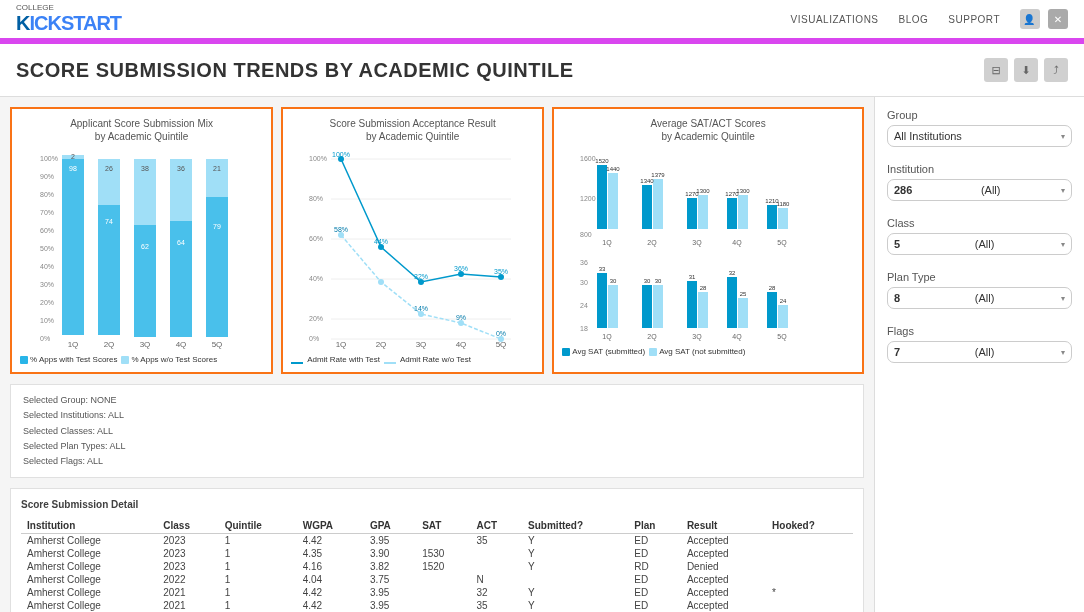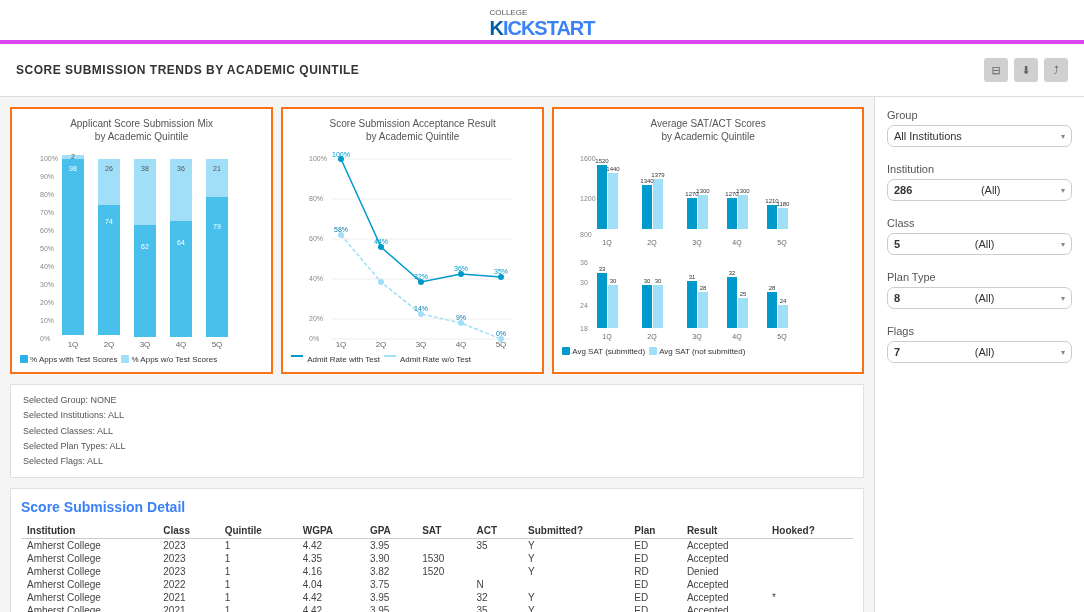--- a/index.html
+++ b/index.html
@@ -1,77 +1,86 @@
 <!DOCTYPE html>
 <html><head>
   <meta charset="utf-8">
   <style>
     * { box-sizing: border-box; margin: 0; padding: 0; }
     body { font-family: Arial, sans-serif; font-size: 11px; background: #f5f5f5; color: #333; width: 1084px; height: 612px; overflow: hidden; }
 
     
-    .header { background: #fff; display: flex; align-items: center; justify-content: space-between; padding: 8px 6px; border-bottom: 4px solid #d946ef; height: 44px; flex-direction: column; }
+    .header { background: #fff; display: flex; align-items: center; justify-content: space-between; padding: 8px 16px; border-bottom: 6px solid #d946ef; height: 44px; }
     .logo { display: flex; align-items: center; }
     .logo-text-college { font-size: 8px; color: #555; display: block; }
     .logo-kickstart { font-size: 20px; font-weight: 900; color: #0088cc; letter-spacing: -1px; }
     .nav { display: flex; align-items: center; gap: 20px; }
     .nav-item { font-size: 10px; color: #555; cursor: pointer; letter-spacing: 0.5px; }
     .nav-icons { display: flex; gap: 8px; }
     .nav-icon { width: 20px; height: 20px; background: #ccc; border-radius: 3px; display: flex; align-items: center; justify-content: center; cursor: pointer; font-size: 10px; color: #fff; }
 
     
     .page-title-bar { background: #fff; border-bottom: 1px solid #ddd; padding: 14px 16px; display: flex; align-items: center; justify-content: space-between; }
-    .page-title { font-size: 12px; font-weight: bold; color: #333; letter-spacing: 0.5px; }
+    .page-title { font-size: 20px; font-weight: bold; color: #333; letter-spacing: 0.5px; }
     .title-icons { display: flex; gap: 6px; }
     .title-icon { width: 24px; height: 24px; background: #d0d0d0; border-radius: 3px; display: flex; align-items: center; justify-content: center; font-size: 11px; color: #666; cursor: pointer; }
 
     
     .main { display: flex; height: calc(612px - 44px - 46px); }
 
     
     .content { flex: 1; overflow-y: auto; padding: 10px; }
 
     
     .charts-row { display: flex; gap: 8px; margin-bottom: 10px; }
     .chart-box { background: #fff; border: 2px solid #f97316; flex: 1; padding: 8px; }
     .chart-title { text-align: center; font-size: 10px; color: #555; margin-bottom: 6px; line-height: 1.3; }
 
     
     .info-section { background: #fff; border: 1px solid #e0e0e0; padding: 8px 12px; margin-bottom: 10px; font-size: 9px; color: #555; line-height: 1.7; }
 
     
     .table-section { background: #fff; border: 1px solid #e0e0e0; padding: 10px; }
-    .table-title { font-size: 14px; font-weight: bold; color: #3b82f6; margin-bottom: 8px; }
+    .table-title { font-size: 10px; font-weight: bold; color: #404040; margin-bottom: 8px; }
     table { width: 100%; border-collapse: collapse; font-size: 10px; }
     thead th { color: #333; font-weight: bold; padding: 2px 6px; text-align: left; border-bottom: 1px solid #ccc; }
     tbody td { padding: 1px 6px; color: #444; }
 
     
     .sidebar { width: 210px; background: #fff; border-left: 1px solid #ddd; padding: 12px; overflow-y: auto; flex-shrink: 0; }
     .filter-group { margin-bottom: 16px; }
     .filter-label { font-size: 11px; color: #555; margin-bottom: 4px; }
     .filter-select { width: 100%; border: 1px solid #ccc; border-radius: 7px; padding: 4px 6px; font-size: 11px; color: #333; background: #fff; display: flex; align-items: center; justify-content: space-between; cursor: pointer; }
     .filter-select-text { font-size: 11px; }
     .filter-select-count { font-weight: bold; margin-right: 8px; }
     .chevron { font-size: 8px; color: #888; }
 
     .legend { display: flex; flex-wrap: wrap; gap: 4px; margin-top: 4px; font-size: 8px; }
-    .legend-item { display: flex; align-items: flex-start; gap: 2px; }
+    .legend-item { display: flex; align-items: flex-end; gap: 2px; }
     .legend-dot { width: 8px; height: 8px; border-radius: 1px; display: inline-block; }
   </style>
 </head>
 <body>
 
 <div class="header">
   <div class="logo">
     <div>
       <span class="logo-text-college">COLLEGE</span>
       <span class="logo-kickstart">
         <span style="color:#005fa3;">K</span><span style="color:#3b82f6;">ICKSTART</span>
       </span>
+    </div>
+  </div>
+  <div class="nav">
+    <span class="nav-item">VISUALIZATIONS</span>
+    <span class="nav-item">BLOG</span>
+    <span class="nav-item">SUPPORT</span>
+    <div class="nav-icons">
+      <div class="nav-icon">👤</div>
+      <div class="nav-icon" style="background:#aaa;">✕</div>
     </div>
   </div>
 </div>
 
 <div class="page-title-bar">
   <span class="page-title">SCORE SUBMISSION TRENDS BY ACADEMIC QUINTILE</span>
   <div class="title-icons">
     <div class="title-icon">⊟</div>
     <div class="title-icon">⬇</div>
     <div class="title-icon">⤴</div>

